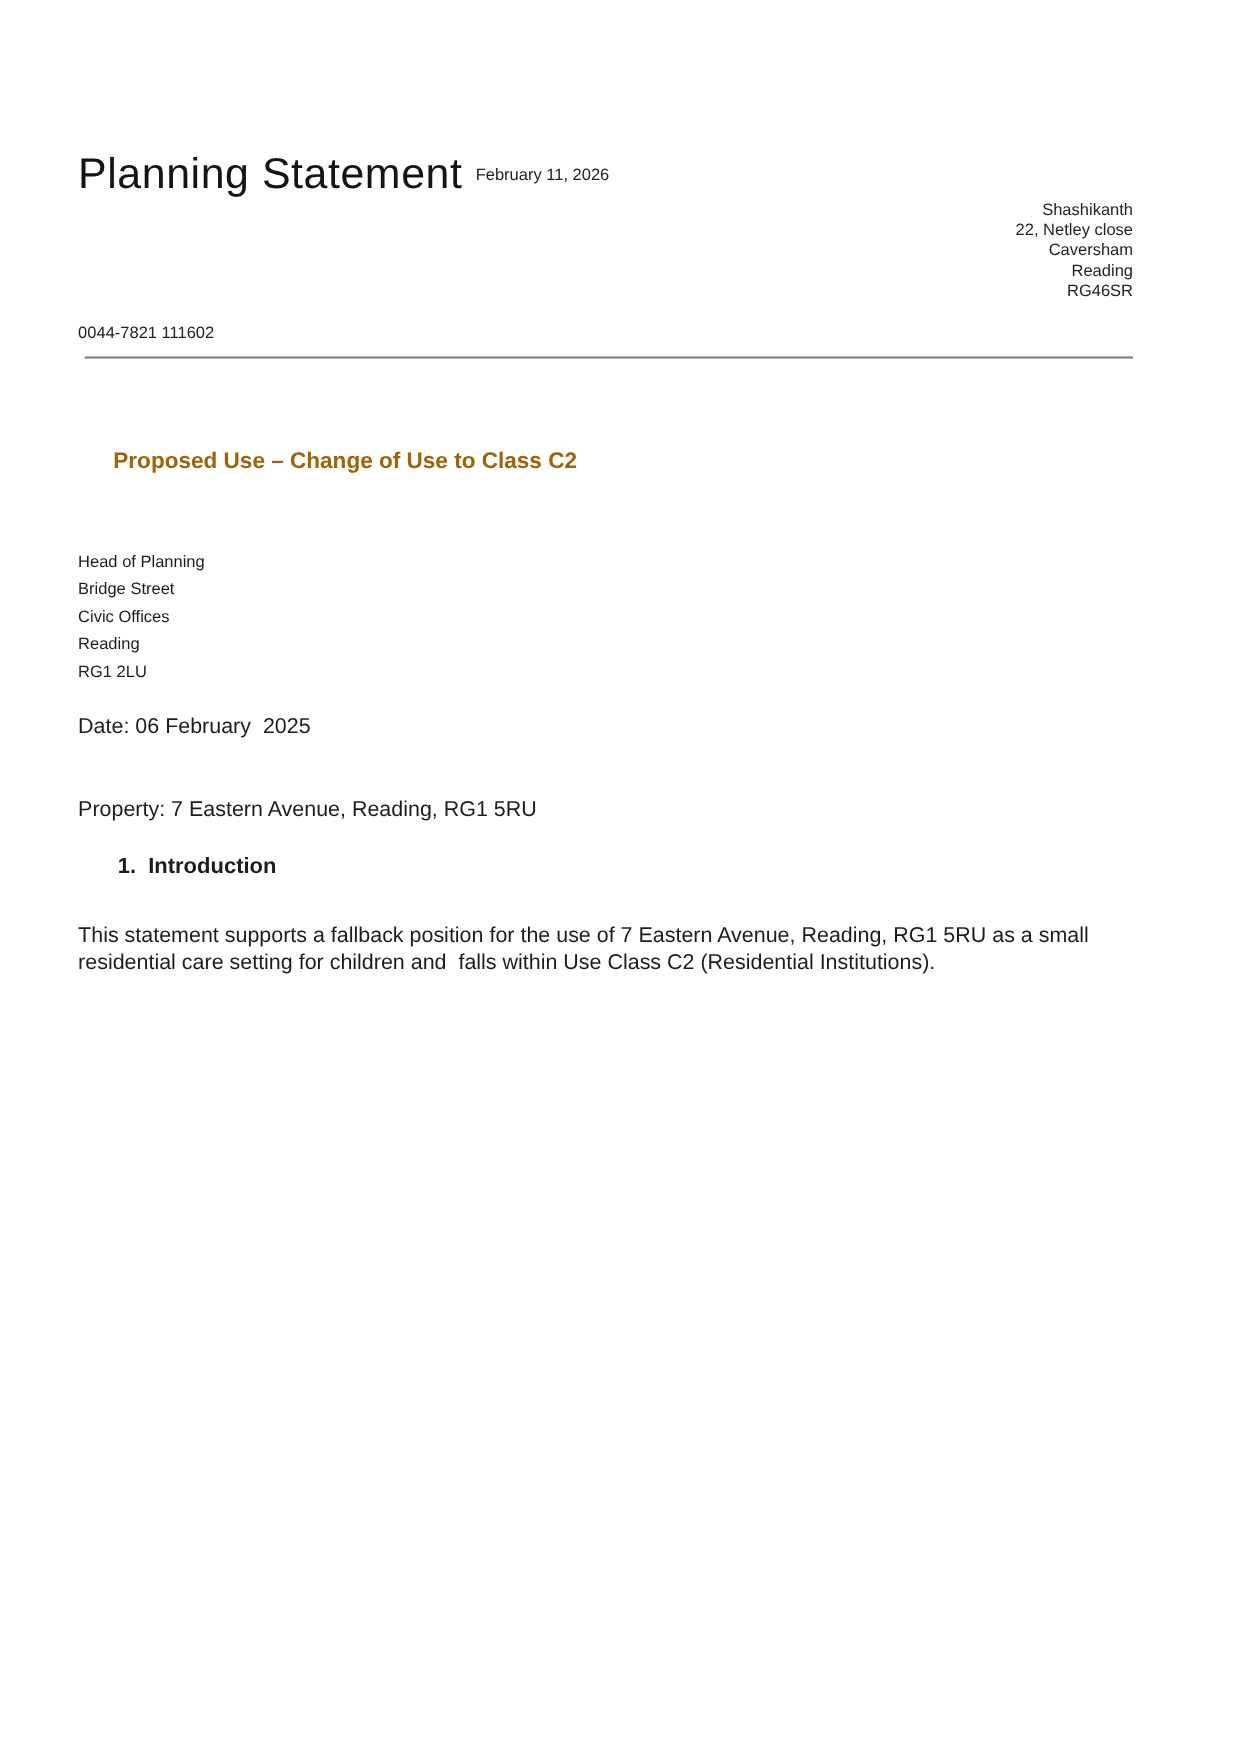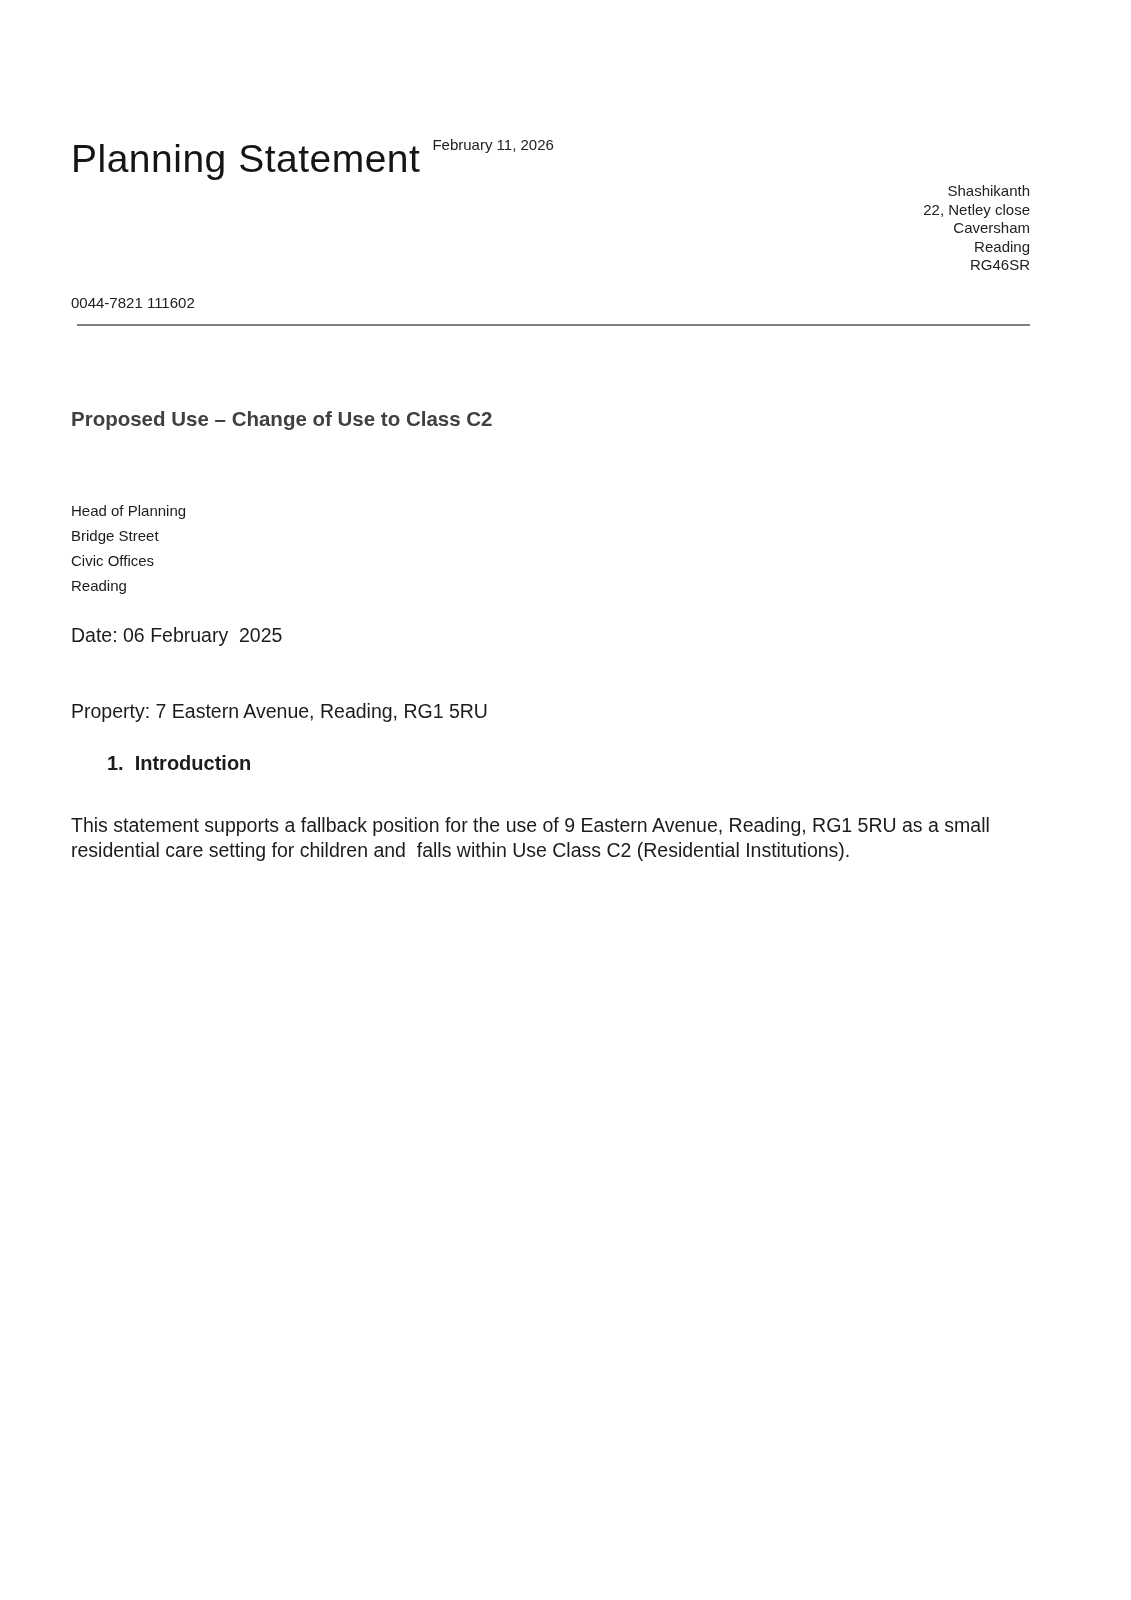--- a/index.html
+++ b/index.html
@@ -12,21 +12,21 @@
     background: #ffffff;
     font-family: "Liberation Sans", sans-serif;
     color: #1c1c1c;
     overflow: hidden;
   }
   .content {
     padding: 0 101px 0 71px;
   }
   .title-row {
     display: flex;
-    align-items: flex-start;
+    align-items: center;
     gap: 12px;
     margin-top: 136px;
   }
   .doc-title {
     font-size: 39px;
     font-weight: 400;
     line-height: 1.18;
     letter-spacing: 0.5px;
     color: #151515;
   }
@@ -107,34 +107,35 @@
       <div>22, Netley close</div>
       <div>Caversham</div>
       <div>Reading</div>
       <div>RG46SR</div>
     </div>
 
     <div class="sender-phone">0044-7821 111602</div>
 
     <hr class="rule">
 
-    <div class="subject-heading" style="color:#404040;">Proposed Use – Change of Use to Class C2</div>
+    <div class="subject-heading" style="color:#a16207;margin-left:32px;">Proposed Use – Change of Use to Class C2</div>
 
     <div class="recipient-block">
       <div>Head of Planning</div>
       <div>Bridge Street</div>
       <div>Civic Offices</div>
       <div>Reading</div>
+      <div>RG1 2LU</div>
     </div>
 
     <div class="date-line">Date: 06 February  2025</div>
 
     <div class="property-line">Property: 7 Eastern Avenue, Reading, RG1 5RU</div>
 
     <div class="section-heading">
       <span>1.</span>
       <span>Introduction</span>
     </div>
 
-    <div class="body-paragraph">This statement supports a fallback position for the use of 9 Eastern Avenue, Reading, RG1 5RU as a small residential care setting for children and  falls within Use Class C2 (Residential Institutions).</div>
+    <div class="body-paragraph">This statement supports a fallback position for the use of 7 Eastern Avenue, Reading, RG1 5RU as a small residential care setting for children and  falls within Use Class C2 (Residential Institutions).</div>
 
   </div>
 </div>
 
 </body></html>

